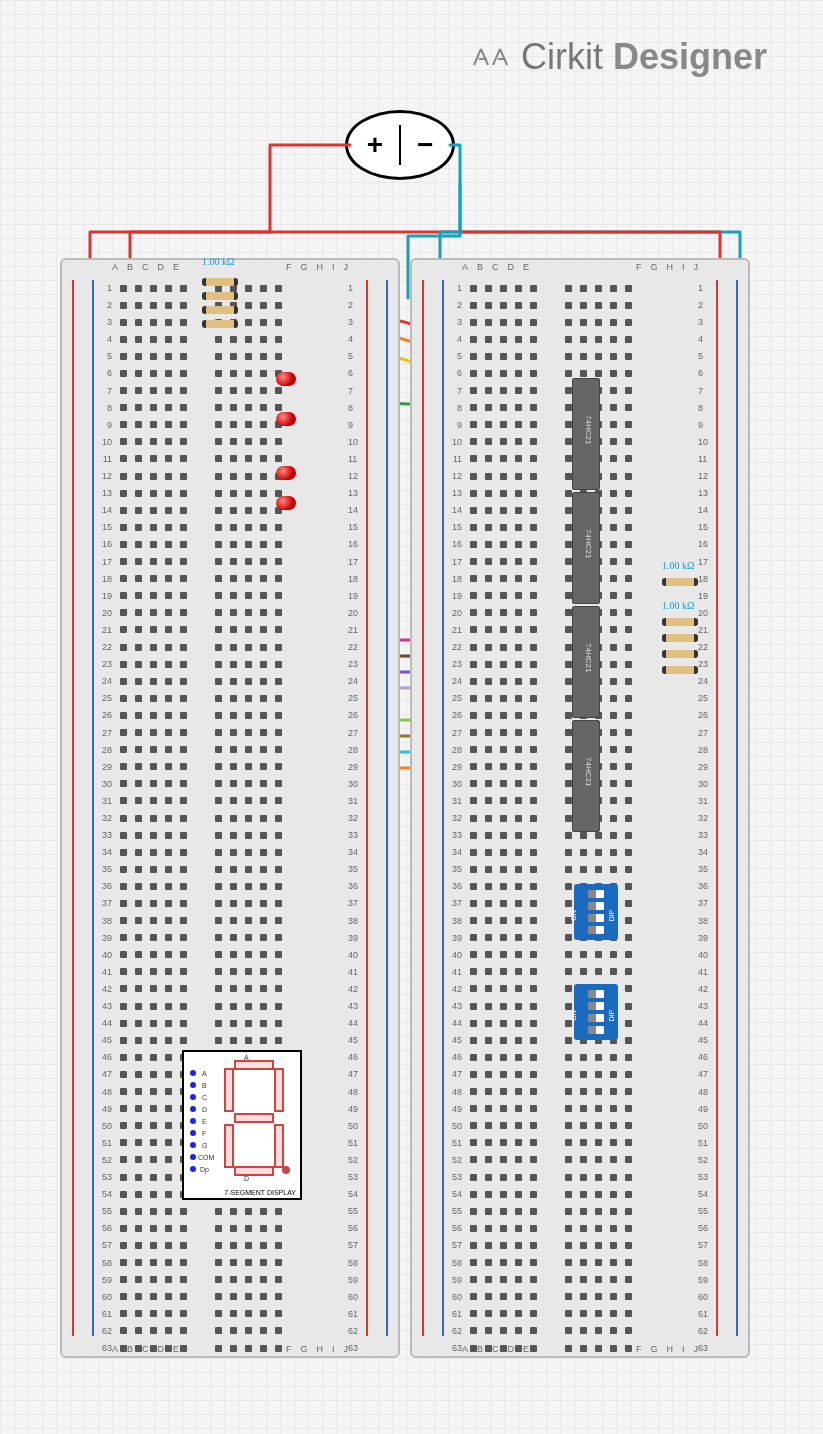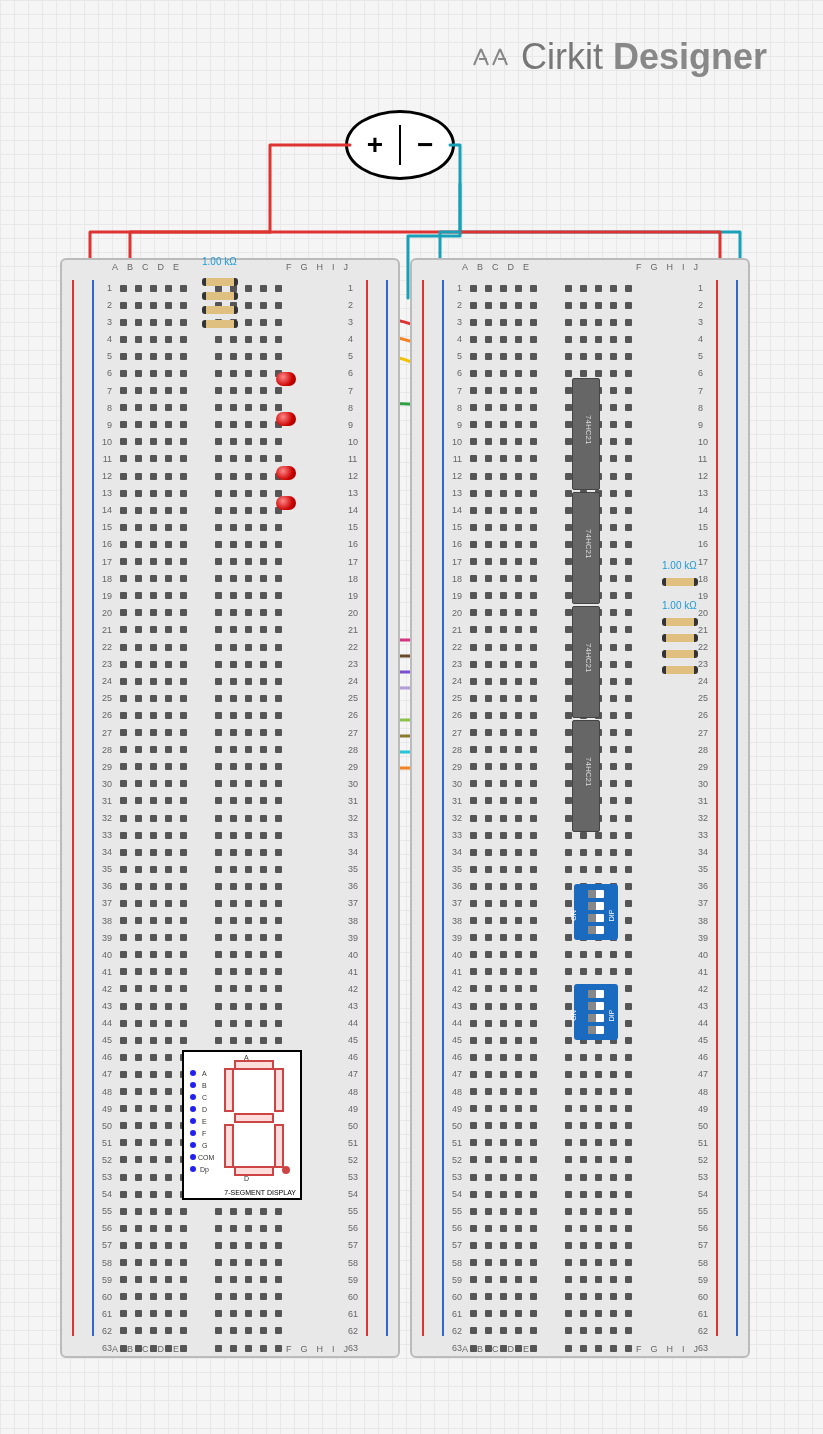--- a/index.html
+++ b/index.html
@@ -143,21 +143,21 @@
   .led {
     width: 20px; height: 14px;
     background: radial-gradient(circle at 35% 35%, #f88, #c00 60%, #800);
     border-radius: 7px;
     position: absolute;
   }
   .resistor-label {
     position: absolute;
     font-size: 10px;
     color: #1a9cd8;
-    font-family: Liberation Sans, sans-serif;
+    font-family: Liberation Serif, serif;
   }
   .resistor {
     position: absolute;
     width: 36px; height: 8px;
     background: linear-gradient(90deg,#333 0 10%,#e0c080 10% 90%,#333 90%);
     border-radius: 3px;
   }
   .ic-chip {
     position: absolute;
     width: 28px;

